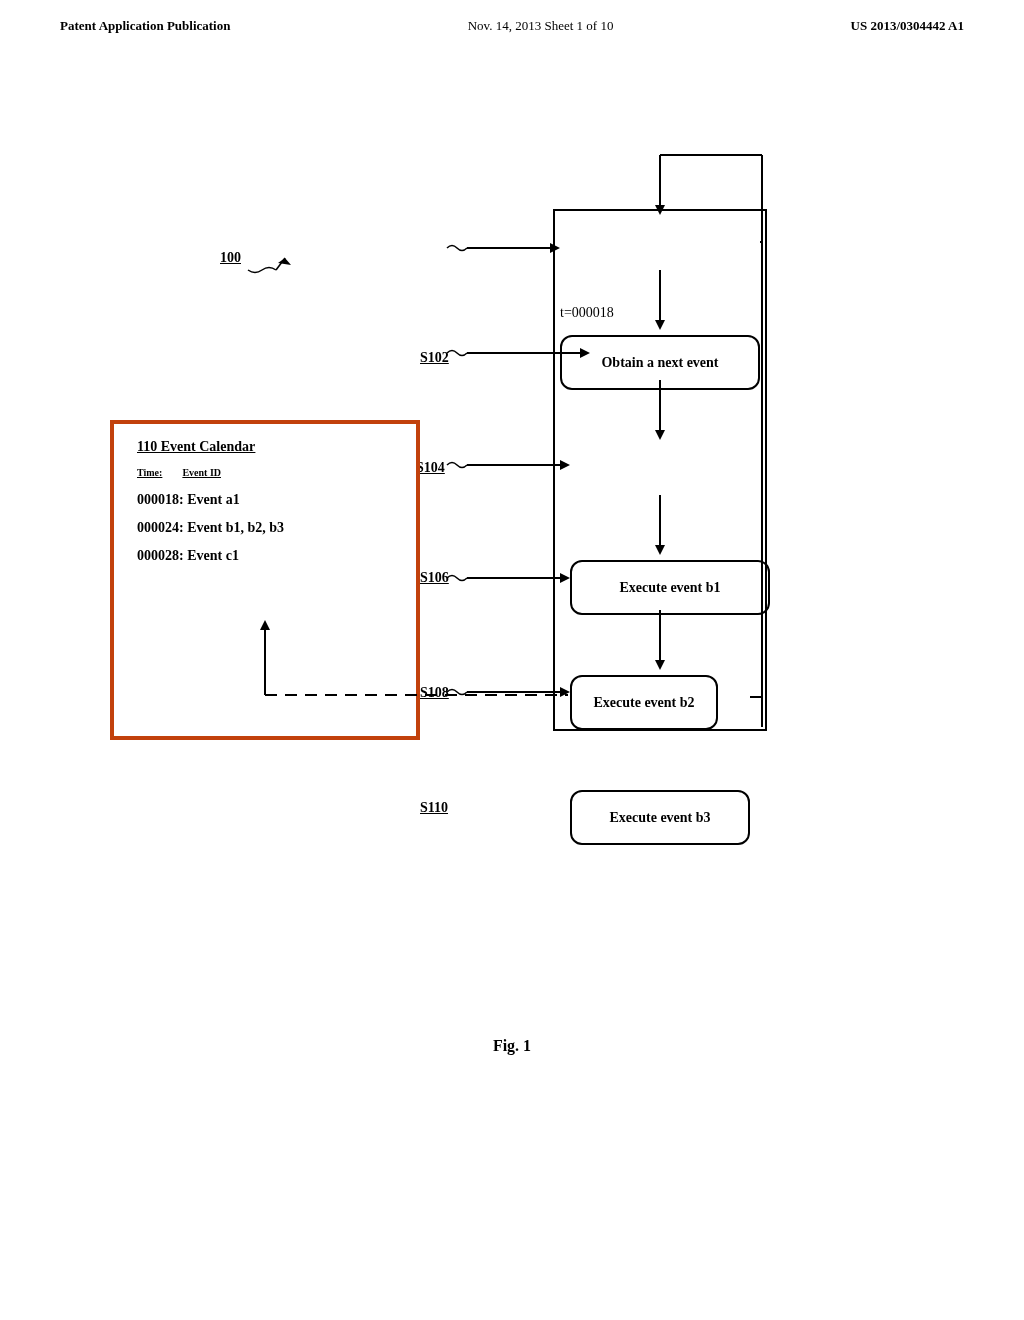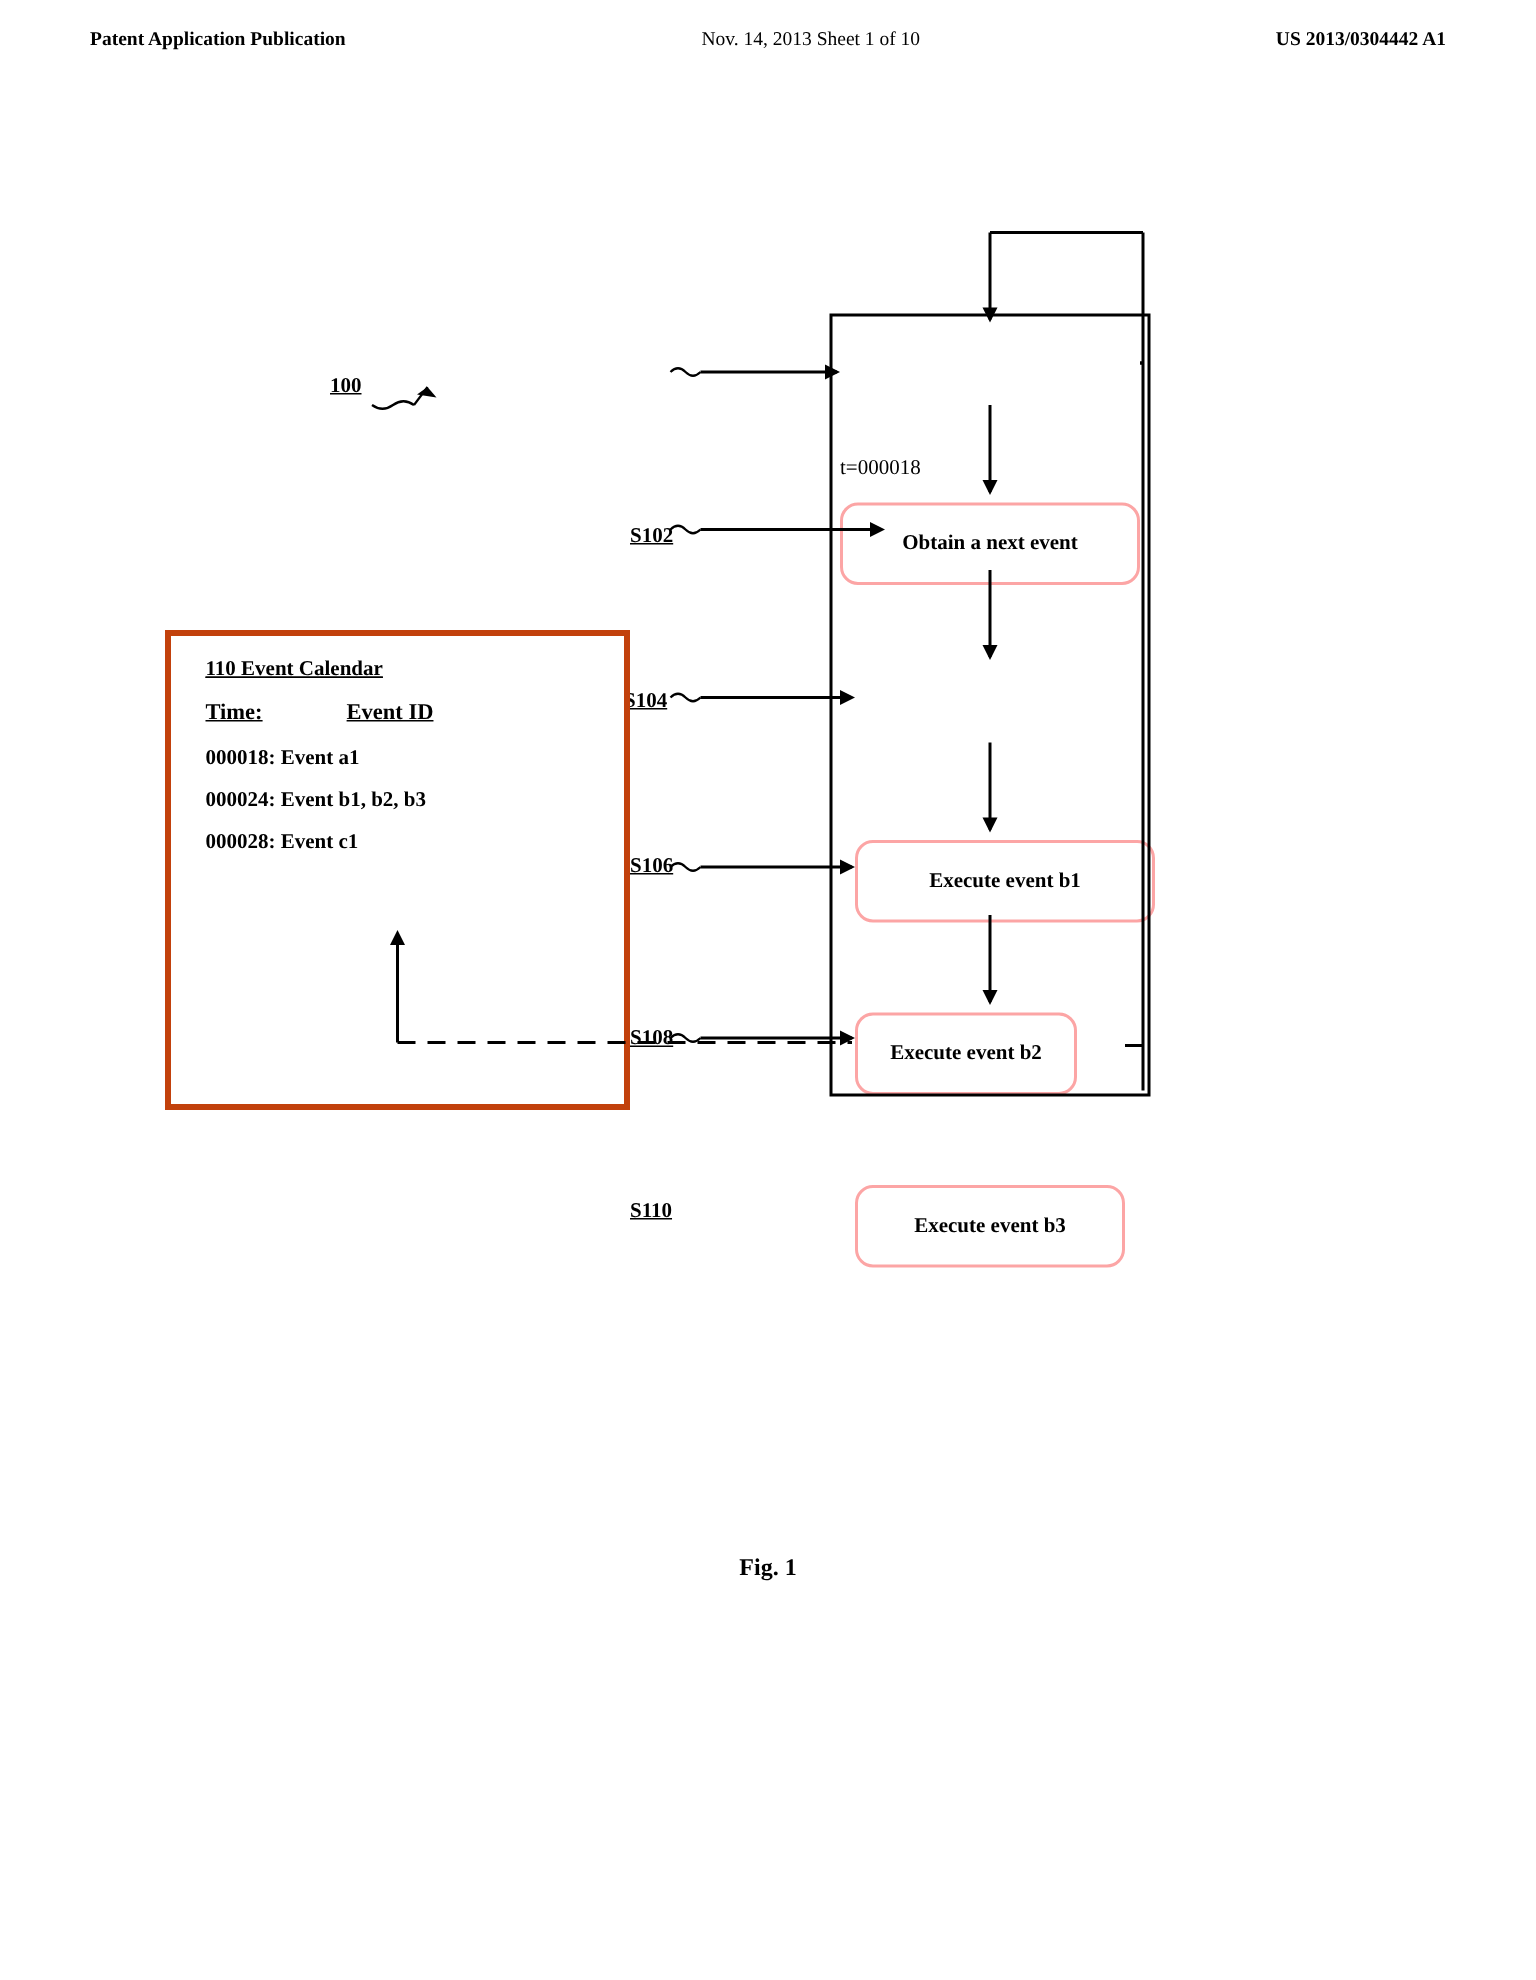--- a/index.html
+++ b/index.html
@@ -56,21 +56,21 @@
     .t-label {
       position: absolute;
       top: 185px;
       left: 560px;
       font-size: 14px;
     }
 
     
     .flow-box {
       position: absolute;
-      border: 2px solid #fca5a5;
+      border: 2px solid #000000;
       border-radius: 12px;
       display: flex;
       align-items: center;
       justify-content: center;
       font-size: 14px;
       font-weight: bold;
       background: #fff;
       text-align: center;
     }
 
@@ -129,25 +129,25 @@
 
     .calendar-title {
       font-weight: bold;
       text-decoration: underline;
       margin-bottom: 12px;
       font-size: 14px;
     }
 
     .calendar-header {
       display: flex;
-      gap: 56px;
+      gap: 20px;
       margin-bottom: 14px;
       font-weight: bold;
       text-decoration: underline;
-      font-size: 15px;
+      font-size: 10px;
     }
 
     .calendar-row {
       font-weight: bold;
       font-size: 14px;
       margin-bottom: 12px;
     }
 
     
     .step-label {

